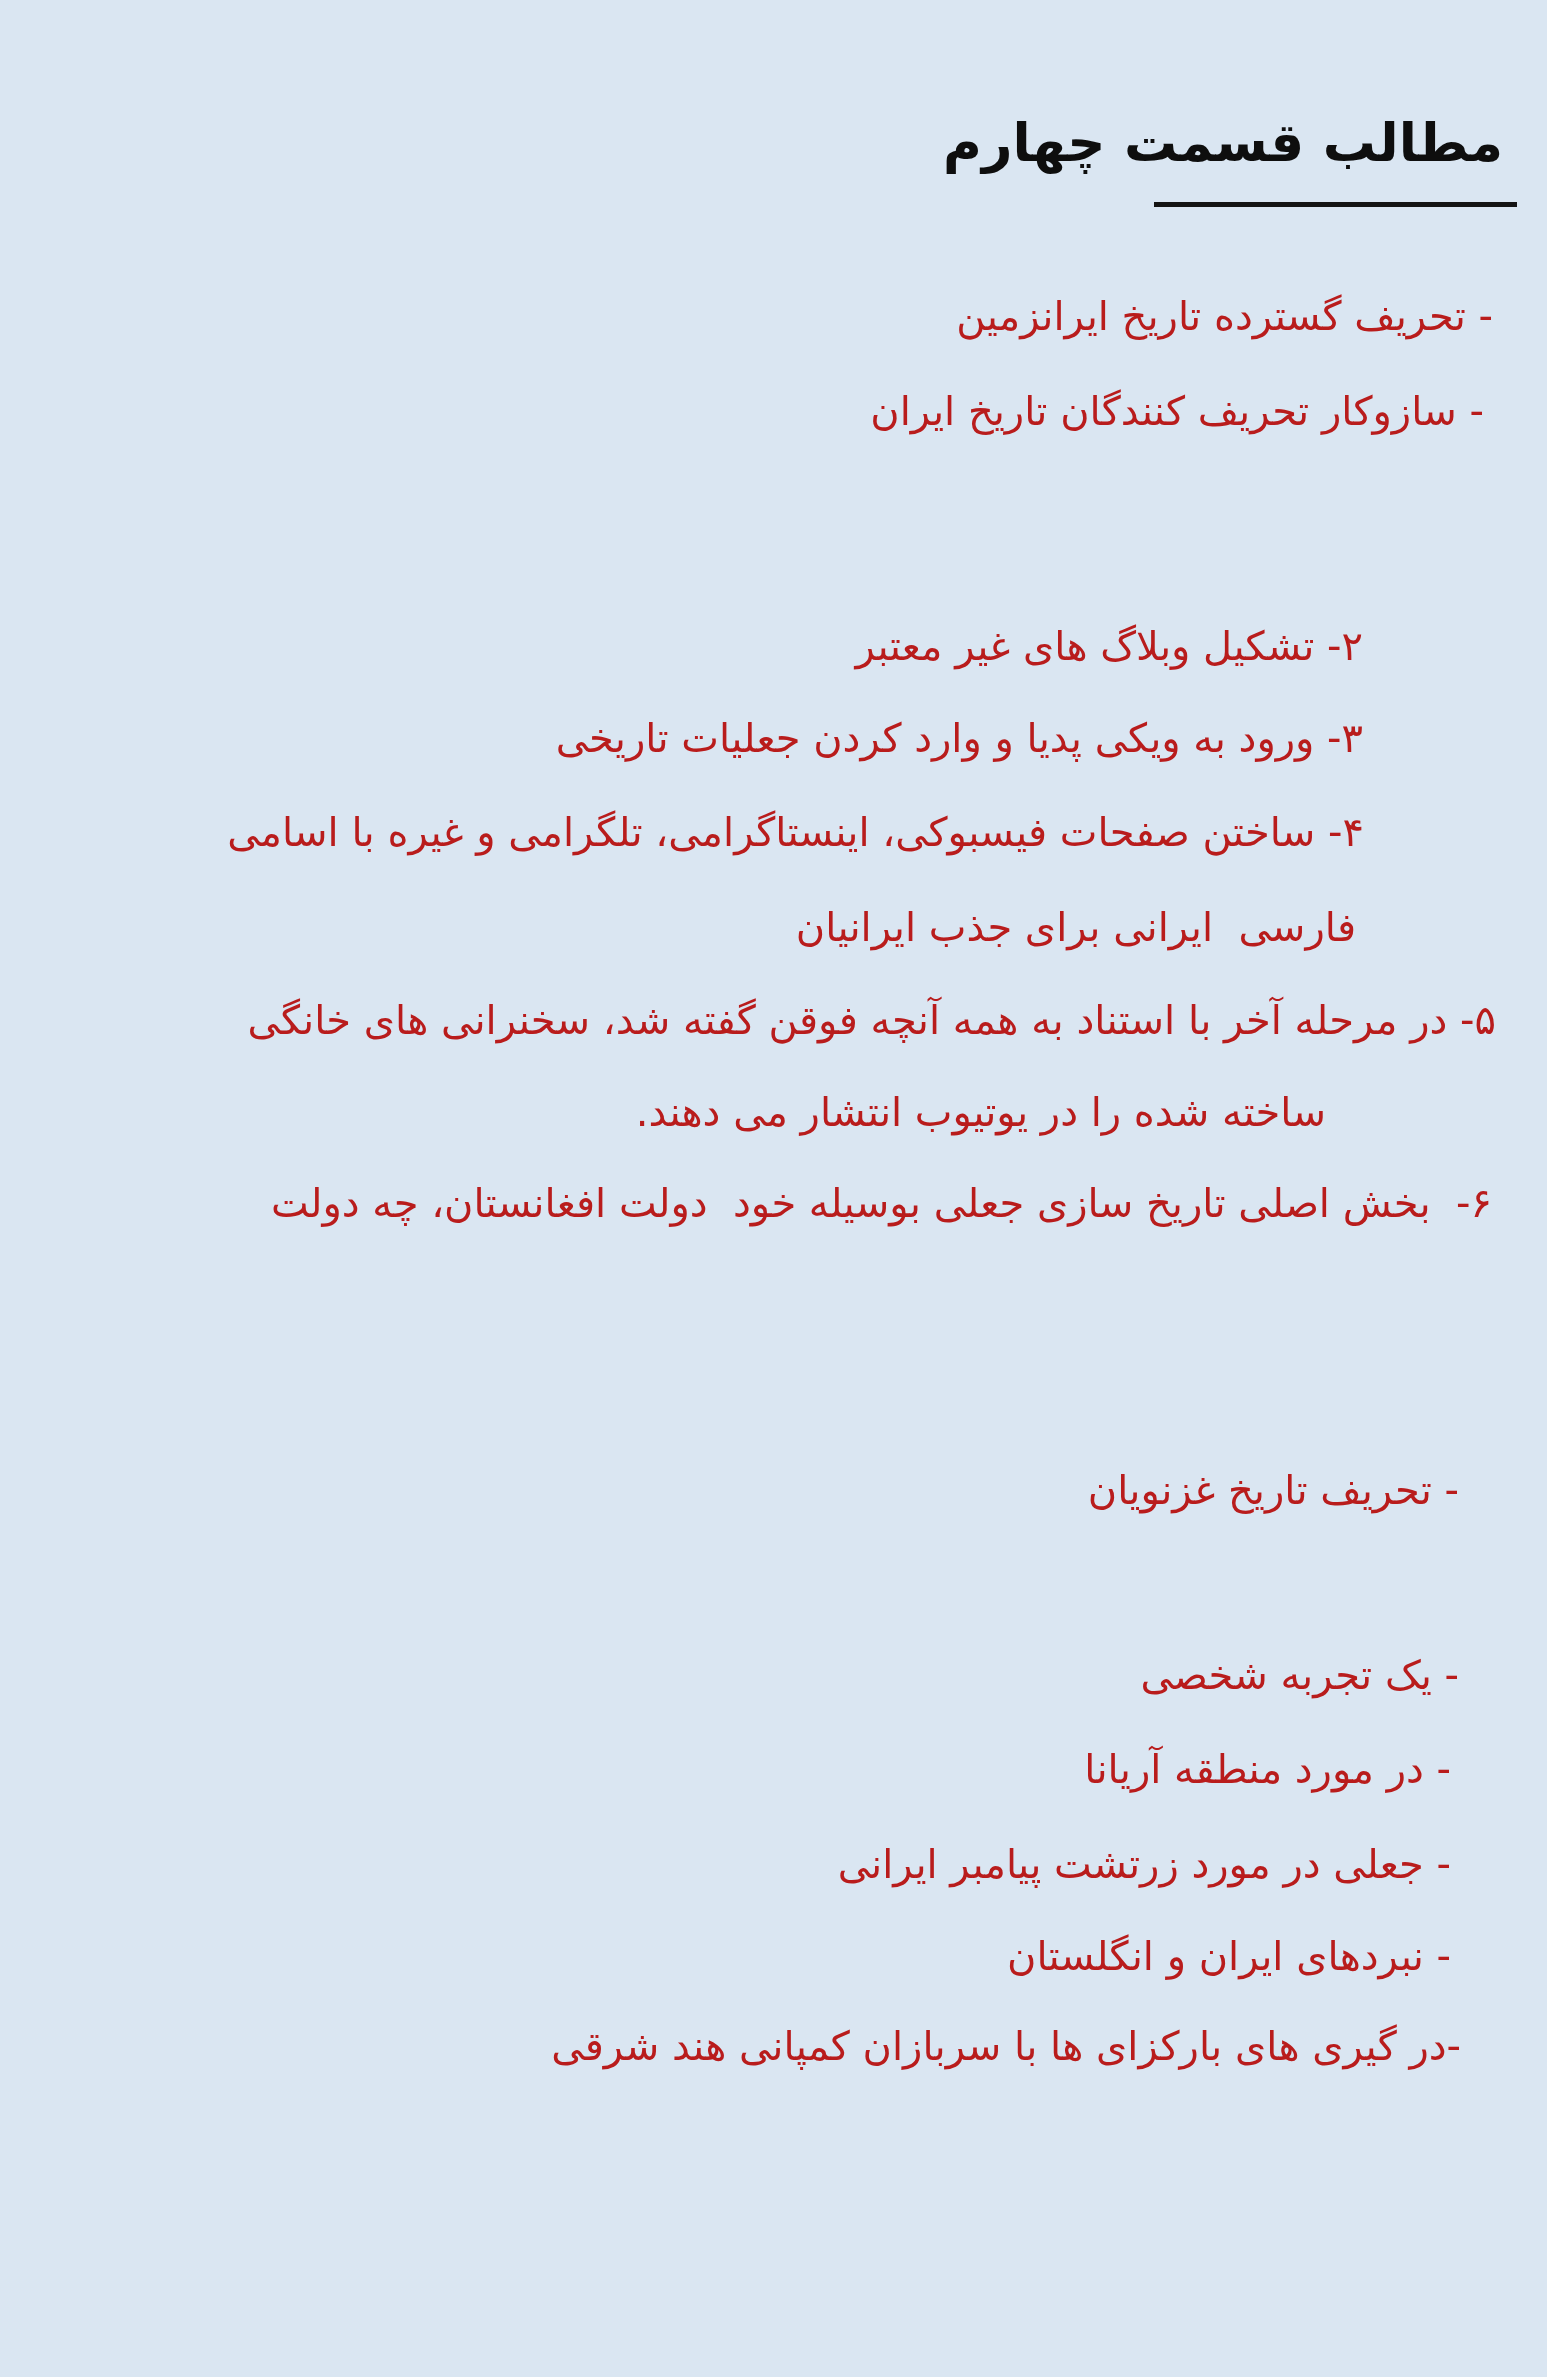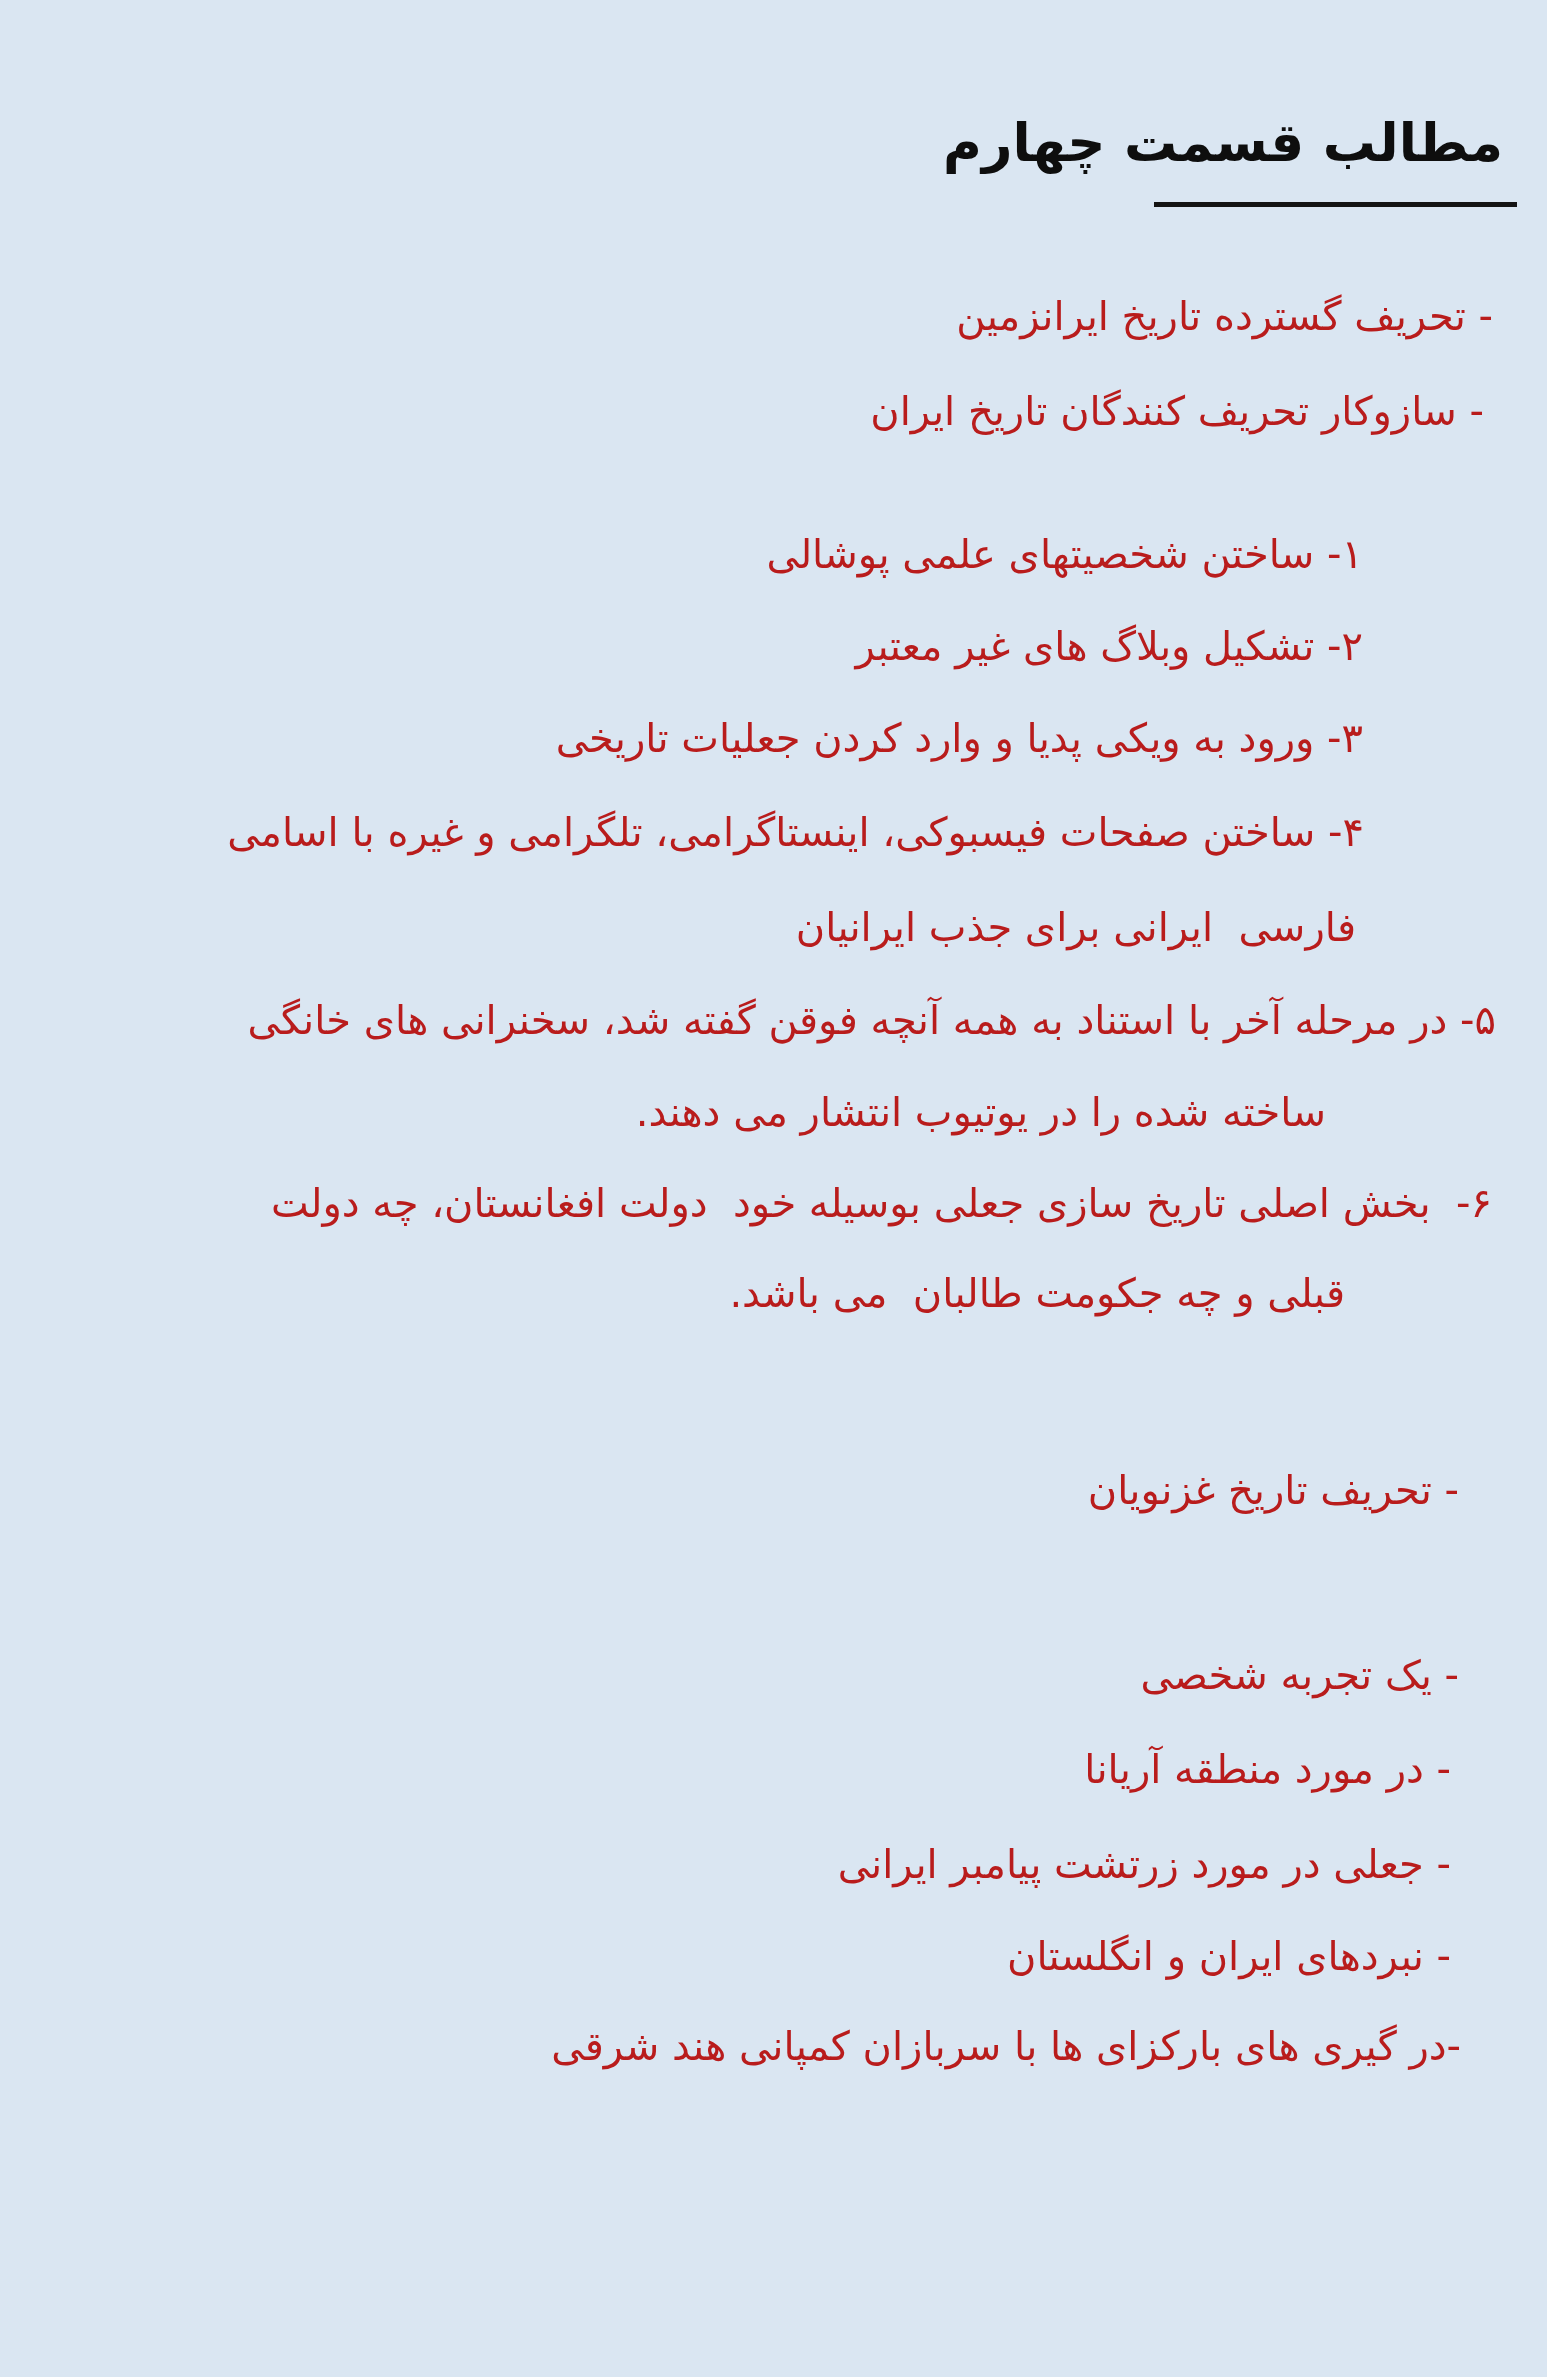--- a/index.html
+++ b/index.html
@@ -51,29 +51,27 @@
 <body style="background: rgb(218, 230, 242);">
 
 <div class="page" style="color: rgb(18, 18, 18);">
 
   <div class="title">مطالب قسمت چهارم</div>
   <div class="title-underline"></div>
 
   <div class="line" style="top:292px;  right:55px;">- تحریف گسترده تاریخ ایرانزمین</div>
   <div class="line" style="top:387px;  right:64px;">- سازوکار تحریف کنندگان تاریخ ایران</div>
 
-  <div class="line" style="top:530px;  right:185px;">۱- ساختن شخصیتهای علمی پوشالی</div>
   <div class="line" style="top:622px;  right:185px;">۲- تشکیل وبلاگ های غیر معتبر</div>
   <div class="line" style="top:714px;  right:185px;">۳- ورود به ویکی پدیا و وارد کردن جعلیات تاریخی</div>
   <div class="line" style="top:808px; right:184px;">۴- ساختن صفحات فیسبوکی، اینستاگرامی، تلگرامی و غیره با اسامی</div>
   <div class="line" style="top:903px; right:192px;">فارسی  ایرانی برای جذب ایرانیان</div>
   <div class="line" style="top:996px; right:52px;">۵- در مرحله آخر با استناد به همه آنچه فوقن گفته شد، سخنرانی های خانگی</div>
   <div class="line" style="top:1088px; right:222px;">ساخته شده را در یوتیوب انتشار می دهند.</div>
   <div class="line" style="top:1179px; right:56px;">۶-  بخش اصلی تاریخ سازی جعلی بوسیله خود  دولت افغانستان، چه دولت</div>
-  <div class="line" style="top:1269px; right:203px;">قبلی و چه جکومت طالبان  می باشد.</div>
 
   <div class="line" style="top:1466px; right:89px;">- تحریف تاریخ غزنویان</div>
   <div class="line" style="top:1651px; right:89px;">- یک تجربه شخصی</div>
   <div class="line" style="top:1745px; right:97px;">- در مورد منطقه آریانا</div>
   <div class="line" style="top:1840px; right:97px;">- جعلی در مورد زرتشت پیامبر ایرانی</div>
   <div class="line" style="top:1932px; right:97px;">- نبردهای ایران و انگلستان</div>
   <div class="line" style="top:2022px; right:87px;">-در گیری های بارکزای ها با سربازان کمپانی هند شرقی</div>
 
 
 </div>

